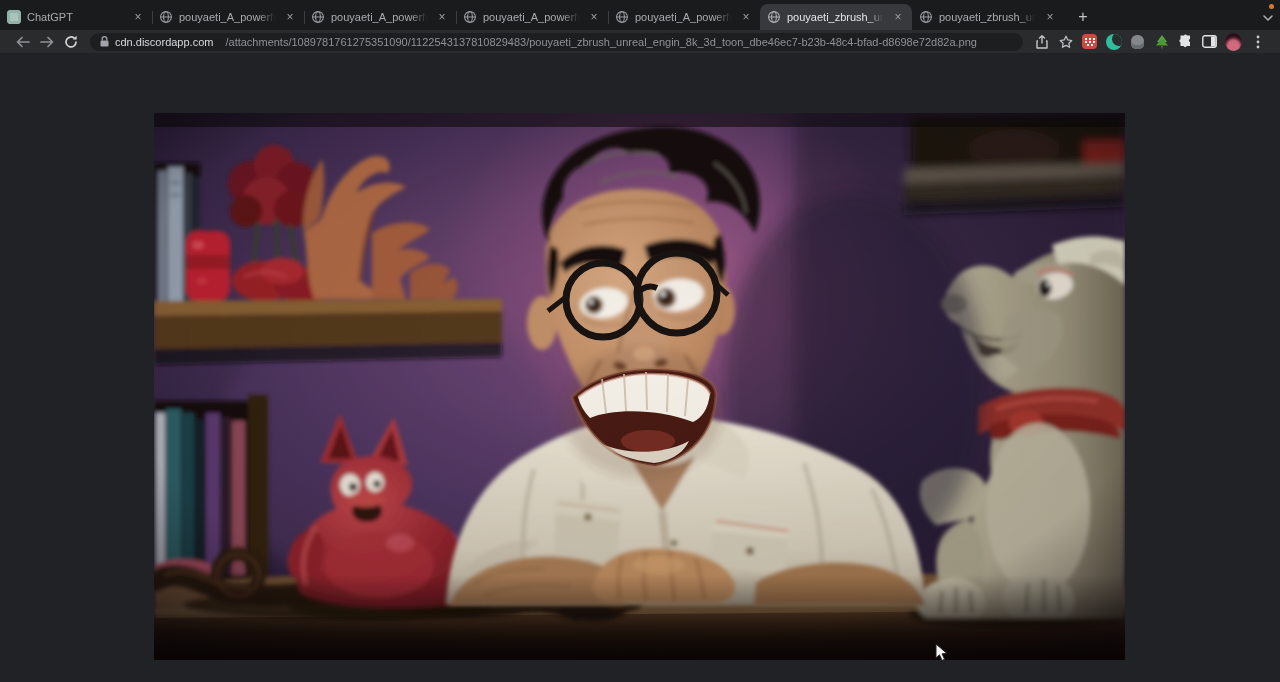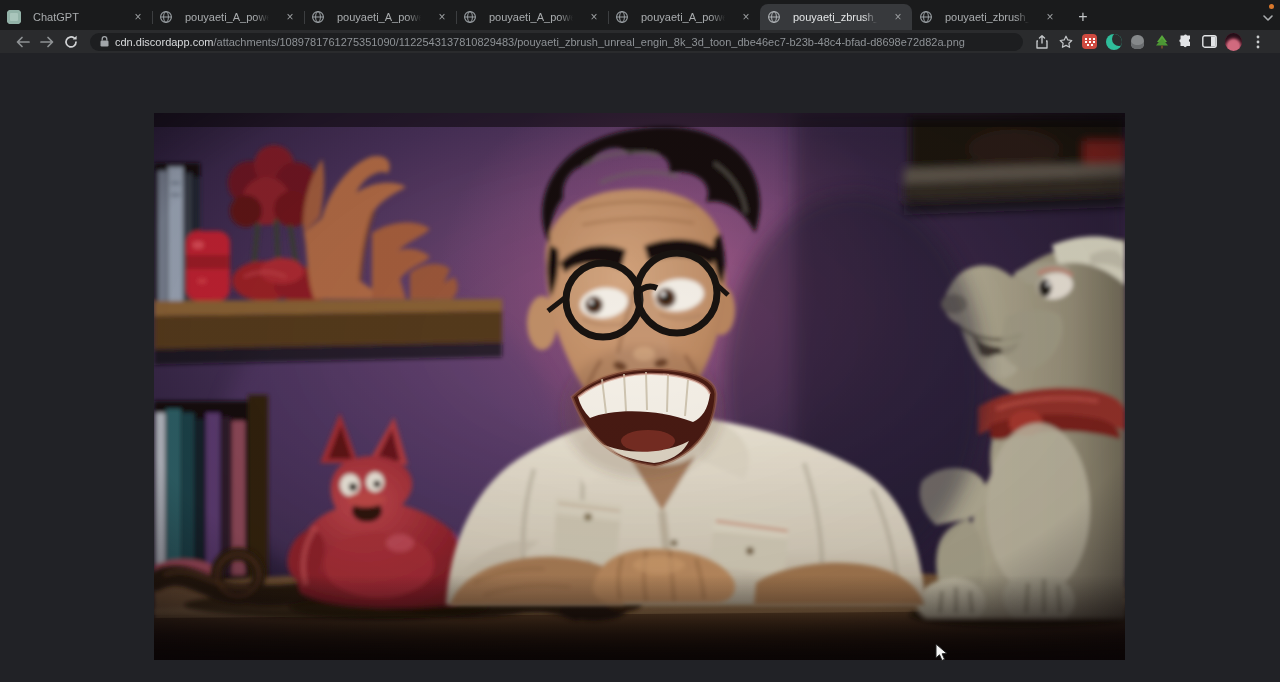--- a/index.html
+++ b/index.html
@@ -2,21 +2,21 @@
 <html><head>
 <meta charset="utf-8">
 <style>
   * { margin:0; padding:0; box-sizing:border-box; }
   html,body { width:1280px; height:682px; overflow:hidden; background:#212226;
               font-family:"Liberation Sans", sans-serif; }
   .window { width:1280px; height:682px; display:flex; flex-direction:column; position:relative; }
 
   
   .tabbar { height:30px; background:#1a1b1c; display:flex; align-items:flex-end; position:relative; }
-  .tab { width:152px; min-width:0; height:26px; display:flex; align-items:center; gap:12px;
+  .tab { width:152px; min-width:0; height:26px; display:flex; align-items:center; gap:6px;
          padding:0 7px; color:#a9acae; font-size:11px; cursor:default; position:relative; }
   .tab.sep::before { content:""; position:absolute; left:0; top:7px; height:13px; width:1px; background:#3c3e40; }
   .tab.active { background:#37393c; border-radius:8px 8px 0 0; color:#e3e5e6; }
   .tab-title { flex:1; white-space:nowrap; overflow:hidden;
                -webkit-mask-image:linear-gradient(90deg,#000 82%,transparent 98%);
                mask-image:linear-gradient(90deg,#000 82%,transparent 98%); }
   .tab-close { width:14px; height:14px; border-radius:50%; flex:0 0 auto; display:flex;
                align-items:center; justify-content:center; font-size:12px; color:#9b9ea0; }
   .favicon { width:14px; height:14px; flex:0 0 auto; display:block; }
   .fav-chatgpt { background:#a9c5bb; border-radius:4px; box-shadow:inset 0 0 0 3px #93b3a8; }
@@ -26,21 +26,21 @@
   .record-dot { position:absolute; right:6px; top:4px; width:5px; height:5px; border-radius:50%; background:#d8782c; }
   .tab-chevron { margin-top:6px; }
 
   
   .toolbar { height:23px; background:#2a2b2d; display:flex; align-items:center; padding:0 12px; gap:2px; }
   .nav-btn { width:22px; height:20px; display:flex; align-items:center; justify-content:center; }
   .omnibox { flex:1; height:18px; background:#1d1e20; border-radius:9px; margin:0 6px;
              display:flex; align-items:center; padding:0 10px; gap:6px; min-width:0; }
   .url { font-size:11px; white-space:nowrap; overflow:hidden; display:flex; min-width:0; }
   .url-host { color:#d8dadc; }
-  .url-path { color:#8e9296; overflow:hidden; text-overflow:clip; white-space:nowrap; }
+  .url-path { color:#8e9296; overflow:hidden; text-overflow:clip; white-space:nowrap;margin-left:12px; }
   .tool-icons { display:flex; align-items:center; gap:7px; padding:0 2px; }
   .ticon { width:17px; height:17px; display:flex; align-items:center; justify-content:center; }
   .ext-red { width:15px; height:15px; border-radius:4px; background:#ce4a40;
              background-image:radial-gradient(circle 1.2px at 4px 5px,#fff 99%,transparent),
                radial-gradient(circle 1.2px at 8px 5px,#fff 99%,transparent),
                radial-gradient(circle 1.2px at 12px 5px,#fff 99%,transparent),
                radial-gradient(circle 1.2px at 4px 8px,#fff 99%,transparent),
                radial-gradient(circle 1.2px at 8px 8px,#fff 99%,transparent),
                radial-gradient(circle 1.2px at 12px 8px,#fff 99%,transparent),
                radial-gradient(circle 1.2px at 6px 11px,#fff 99%,transparent),

